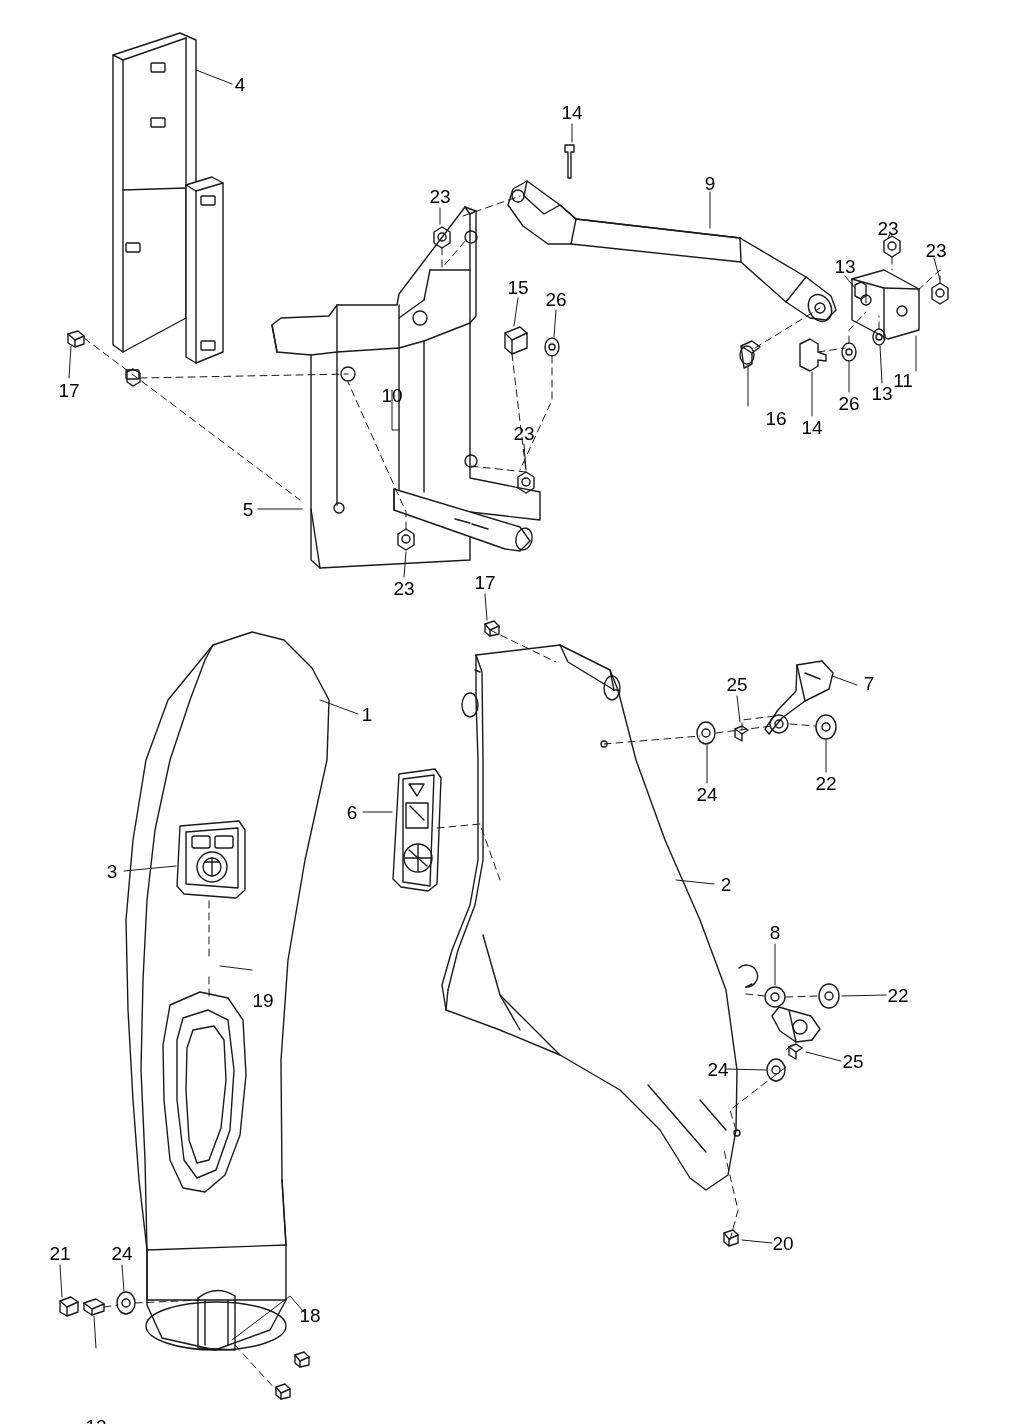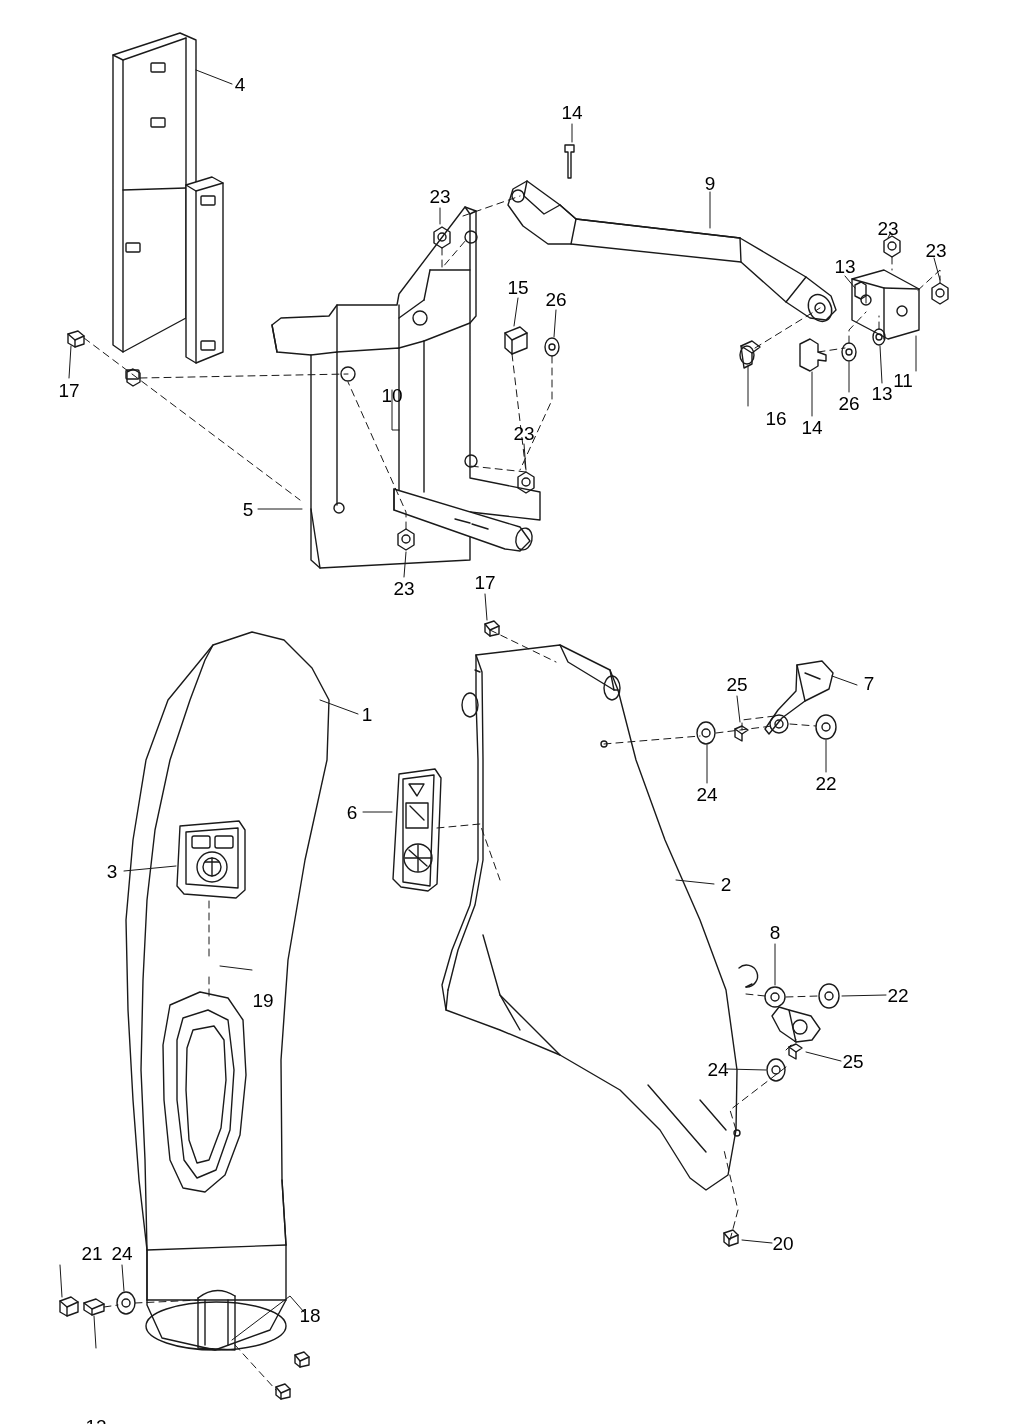--- a/index.html
+++ b/index.html
@@ -387,18 +387,18 @@
   <div class="callout" style="left:826px;  top:783px;">22</div>
   <div class="callout" style="left:352px;  top:812px;">6</div>
   <div class="callout" style="left:112px;  top:871px;">3</div>
   <div class="callout" style="left:726px;  top:884px;">2</div>
   <div class="callout" style="left:775px;  top:932px;">8</div>
   <div class="callout" style="left:263px;  top:970px;margin-top:30px;">19</div>
   <div class="callout" style="left:898px;  top:995px;">22</div>
   <div class="callout" style="left:853px;  top:1061px;">25</div>
   <div class="callout" style="left:718px;  top:1069px;">24</div>
   <div class="callout" style="left:783px;  top:1243px;">20</div>
-  <div class="callout" style="left:60px;   top:1253px;margin-left:32px;">21</div>
+  <div class="callout" style="left:60px;   top:1253px;">21</div>
   <div class="callout" style="left:122px;  top:1253px;">24</div>
   <div class="callout" style="left:310px;  top:1315px;text-align:right;">18</div>
   <div class="callout" style="left:96px;   top:1426px;">12</div>
 
 </div>
 
 </body></html>

